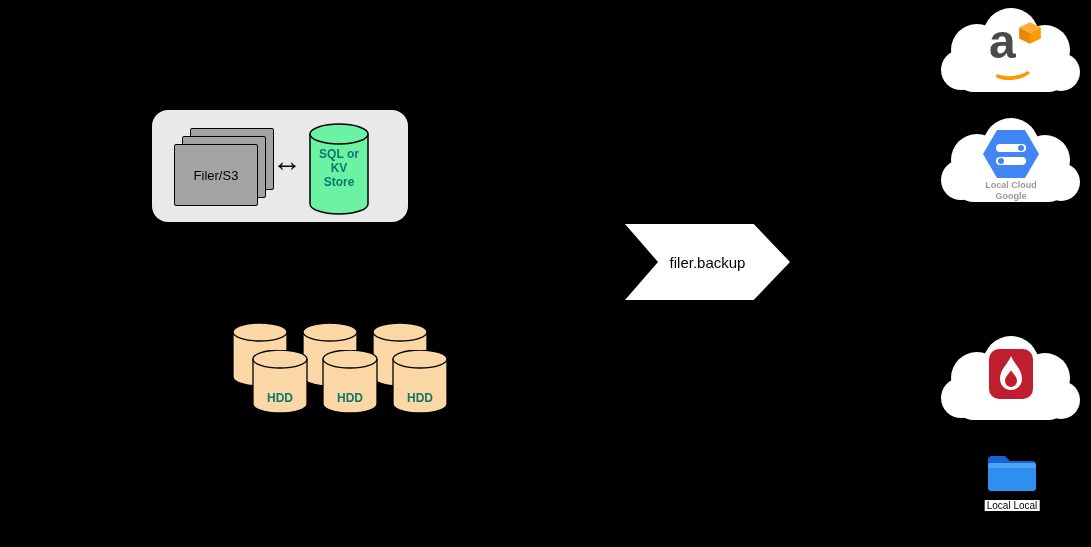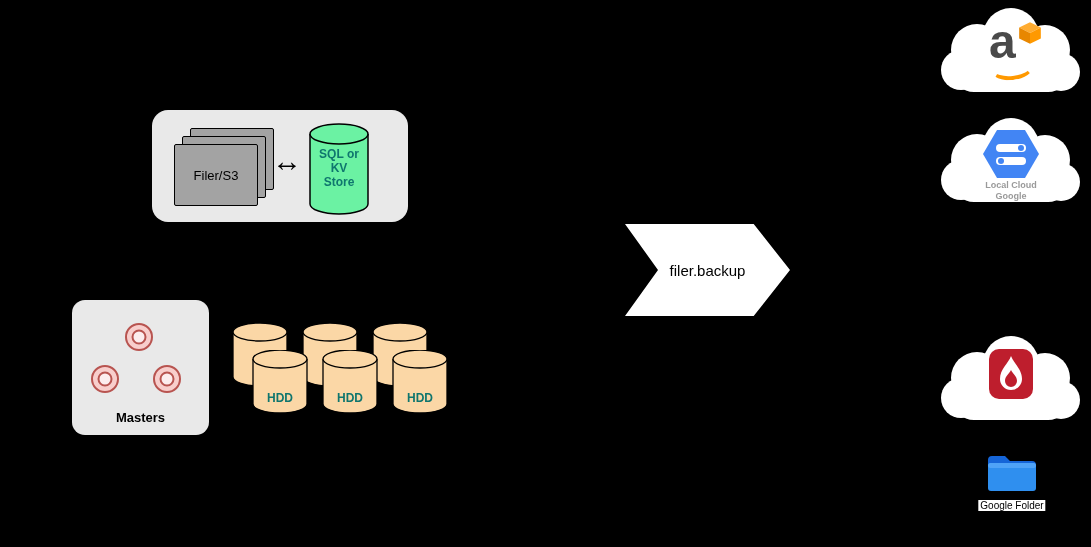--- a/index.html
+++ b/index.html
@@ -26,21 +26,21 @@
   #sql-cyl{left:156px;top:12px;width:62px;height:94px;}
   #sql-cyl .cyl-label{top:26px;font-size:12px;line-height:1.15;padding:0 7px;box-sizing:border-box;}
   .hdd{width:58px;height:64px;}
   .hdd .cyl-label{bottom:9px;font-size:12px;margin-top:30px;}
 
   
   .donut{position:absolute;width:30px;height:30px;}
   .masters-label{position:absolute;bottom:10px;left:0;width:100%;text-align:center;font-weight:bold;font-size:13px;color:#000;}
 
   
-  #backup-step{position:absolute;left:625px;top:224px;width:165px;height:92px;background:#fff;
+  #backup-step{position:absolute;left:625px;top:224px;width:165px;height:76px;background:#fff;
     clip-path:polygon(0% 0%,78% 0%,100% 50%,78% 100%,0% 100%,20% 50%);
     display:flex;align-items:center;justify-content:center;}
   #backup-step .step-label{font-size:15px;color:#000;}
 
   
   .cloud{position:absolute;width:152px;height:104px;}
   .cloud svg.cloud-shape{position:absolute;left:0;top:0;}
   .cloud-content{position:absolute;left:0;top:0;width:100%;height:100%;}
   .cloud-label{position:absolute;bottom:7px;left:0;width:100%;text-align:center;font-size:10px;color:#000;}
 
@@ -93,35 +93,20 @@
     <div class="dbl-arrow">↔</div>
     <div class="cyl" id="sql-cyl">
       <svg width="62" height="94" viewBox="0 0 62 94">
         <path d="M2,12 v70 a29,10 0 0 0 58,0 v-70" fill="#6BF2A3" stroke="#000" stroke-width="1.5"></path>
         <ellipse cx="31" cy="12" rx="29" ry="10" fill="#6BF2A3" stroke="#000" stroke-width="1.5"></ellipse>
       </svg>
       <div class="cyl-label">SQL or KV Store</div>
     </div>
   </div>
 
-  <div class="group-box" id="masters-box">
-    <svg class="donut" style="left:52px;top:22px;" viewBox="0 0 30 30">
-      <circle cx="15" cy="15" r="13" fill="#F8CECC" stroke="#B85450" stroke-width="2"></circle>
-      <circle cx="15" cy="15" r="6.5" fill="#FCEDEE" stroke="#B85450" stroke-width="2"></circle>
-    </svg>
-    <svg class="donut" style="left:18px;top:64px;" viewBox="0 0 30 30">
-      <circle cx="15" cy="15" r="13" fill="#F8CECC" stroke="#B85450" stroke-width="2"></circle>
-      <circle cx="15" cy="15" r="6.5" fill="#FCEDEE" stroke="#B85450" stroke-width="2"></circle>
-    </svg>
-    <svg class="donut" style="left:80px;top:64px;" viewBox="0 0 30 30">
-      <circle cx="15" cy="15" r="13" fill="#F8CECC" stroke="#B85450" stroke-width="2"></circle>
-      <circle cx="15" cy="15" r="6.5" fill="#FCEDEE" stroke="#B85450" stroke-width="2"></circle>
-    </svg>
-    <div class="masters-label">Masters</div>
-  </div>
 
   <div class="cyl hdd" style="left:231px;top:323px;">
     <svg width="58" height="64" viewBox="0 0 58 64">
         <path d="M2,9 v45 a27,9 0 0 0 54,0 v-45" fill="#FBD7A6" stroke="#000" stroke-width="1.3"></path>
         <ellipse cx="29" cy="9" rx="27" ry="9" fill="#FBD7A6" stroke="#000" stroke-width="1.3"></ellipse>
       </svg>
   </div>
   <div class="cyl hdd" style="left:301px;top:323px;">
     <svg width="58" height="64" viewBox="0 0 58 64">
         <path d="M2,9 v45 a27,9 0 0 0 54,0 v-45" fill="#FBD7A6" stroke="#000" stroke-width="1.3"></path>
@@ -233,16 +218,16 @@
       <div class="cloud-label">BackBlaze</div>
     </div>
   </div>
 
   <div id="local-folder">
     <svg class="folder-svg" width="54" height="44" viewBox="0 0 54 44">
       <path d="M3 10 Q3 6 7 6 H20 L25 11 H47 Q51 11 51 15 V20 H3 Z" fill="#1565D8"></path>
       <rect x="3" y="13" width="48" height="28" rx="3" fill="#2F8FEF"></rect>
       <rect x="3" y="13" width="48" height="5" rx="2.5" fill="#4FA3F7"></rect>
     </svg>
-    <div class="folder-label">Google Folder</div>
+    <div class="folder-label">Local Local</div>
   </div>
 
 </div>
 
 </body></html>

